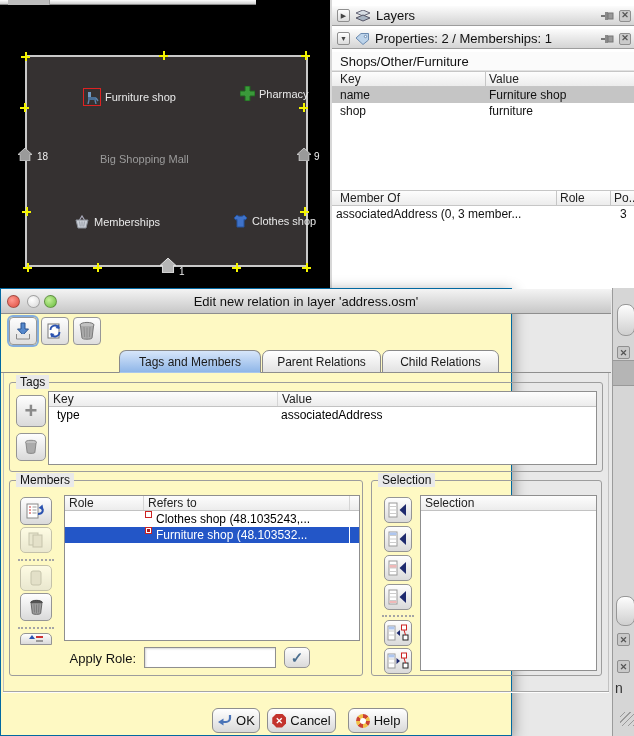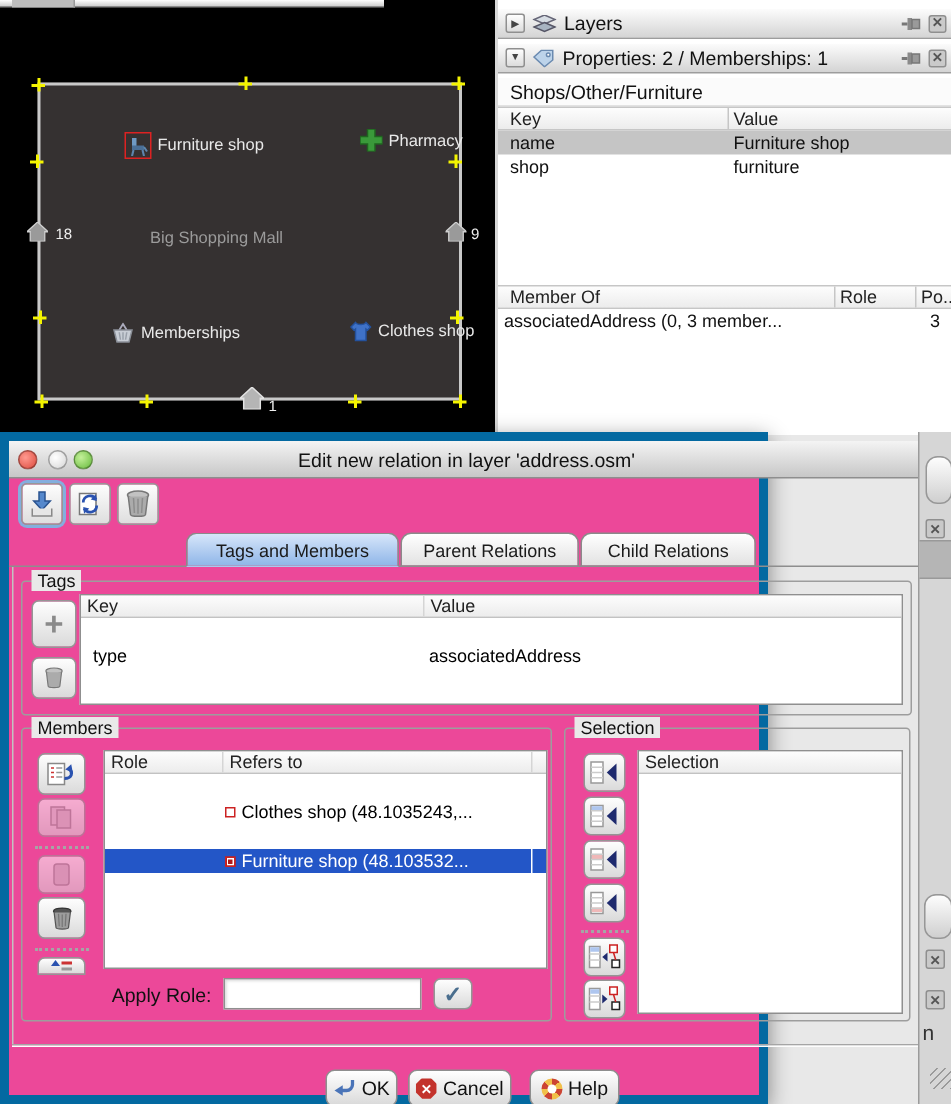--- a/index.html
+++ b/index.html
@@ -39,21 +39,21 @@
   .kv-div { position:absolute; top:0; width:1px; height:100%; background:#c6c6c6; }
   .kv-row { position:absolute; left:0; width:304px; height:16px; line-height:16px; }
   .kv-row .c1 { position:absolute; left:8px; } .kv-row .c2 { position:absolute; left:157px; }
   .row-sel-gray { background:#c5c5c5; }
   .mo-hdr { position:absolute; left:0; top:140px; width:304px; height:16px; line-height:15px; }
   .mo-hdr .c1 { position:absolute; left:8px; } .mo-hdr .c2 { position:absolute; left:228px; } .mo-hdr .c3 { position:absolute; left:282px; }
   .mo-row { position:absolute; left:0; top:156px; width:304px; height:16px; line-height:16px; }
   .mo-row .c1 { position:absolute; left:4px; white-space:nowrap; } .mo-row .c3 { position:absolute; left:288px; }
 
   
-  .dialog { position:absolute; left:0; top:288px; width:512px; height:448px; background:#ec4899; border:6px solid #0369a1;
+  .dialog { position:absolute; left:0; top:288px; width:512px; height:448px; background:#fef9c3; border:1px solid #0369a1;
             box-shadow:0 4px 14px rgba(0,0,0,.45); }
   .titlebar { position:absolute; left:0; top:0; width:610px; height:25px; background:linear-gradient(#f4f4f4,#c7c7c7);
               border-bottom:1px solid #8e8e8e; display:flex; align-items:center; justify-content:center; font-size:13px; color:#101010; }
   .light { position:absolute; top:6px; width:13px; height:13px; border-radius:50%; border:1px solid rgba(0,0,0,.3); }
   .light.red { left:6px; background:radial-gradient(circle at 4px 4px,#ff9a90,#dd4b3e); }
   .light.mid { left:26px; background:radial-gradient(circle at 4px 4px,#fff,#d6d6d6); }
   .light.grn { left:43px; background:radial-gradient(circle at 4px 4px,#c4f09a,#67bb3c); }
   .tool-btn { position:absolute; top:28px; width:28px; height:28px; border:1px solid #979797; border-radius:4px;
               background:linear-gradient(#fdfdfd,#dedede); display:flex; align-items:center; justify-content:center; }
   .tool-btn.focus { box-shadow:0 0 0 2px #84aede; }
@@ -63,21 +63,21 @@
   .tab.active { background:linear-gradient(#d7e6fa,#8fb6e8); border-bottom:1px solid #a9c7ec; z-index:2; }
   .content-frame { position:absolute; left:2px; top:84px; width:606px; height:318px; border-left:1px solid #c2c2c2; border-right:1px solid #c2c2c2; }
   .group { position:absolute; border:1px solid #9d9d9d; border-radius:3px; }
   .legend { position:absolute; top:-8px; left:6px; background:#e9e9e9; padding:0 4px; font-size:12px; color:#111; }
   .mini-btn { position:absolute; border:1px solid #959595; border-radius:5px; background:linear-gradient(#fefefe,#dadada);
               display:flex; align-items:center; justify-content:center; }
   .mini-btn.disabled { opacity:.55; }
   .dotsep { position:absolute; border-top:2px dotted #a5a5a5; }
   .white-table { position:absolute; background:#fff; border:1px solid #8f8f8f; font-size:12px; overflow:hidden; }
   .wt-hdr { display:flex; height:15px; line-height:14px; background:linear-gradient(#fdfdfd,#ececec); border-bottom:1px solid #c2c2c2; color:#222; }
-  .wt-row { display:flex; height:16px; line-height:16px; align-items:center;margin-top:17px; }
+  .wt-row { display:flex; height:16px; line-height:16px; align-items:flex-start; }
   .cell { padding:0 4px; white-space:nowrap; overflow:hidden; }
   .sq { width:7px; height:7px; border:1.5px solid #c22; background:#fff; flex:none; margin:0 4px 0 2px; }
   .sq.filled { background:#b01a1a; box-shadow:inset 0 0 0 1px #fff; }
   .row-sel-blue { background:#2356c7; color:#fff; }
   .sel-yellow { background:#e7f3a2; }
   .footer-sep { position:absolute; left:2px; top:402px; width:606px; height:2px; border-top:1px solid #a5a5a5; border-bottom:1px solid #fdfdfd; }
   .foot-btn { position:absolute; top:419px; height:25px; border:1px solid #8e8e8e; border-radius:6px; font-size:13px; color:#111;
               background:linear-gradient(#ffffff,#d9d9d9); display:flex; align-items:center; justify-content:center; gap:4px; }
   .octagon { width:14px; height:14px; background:#c3332c; color:#fff; font-size:9px; font-weight:bold; display:flex; align-items:center; justify-content:center;
              clip-path:polygon(30% 0,70% 0,100% 30%,100% 70%,70% 100%,30% 100%,0 70%,0 30%); }

